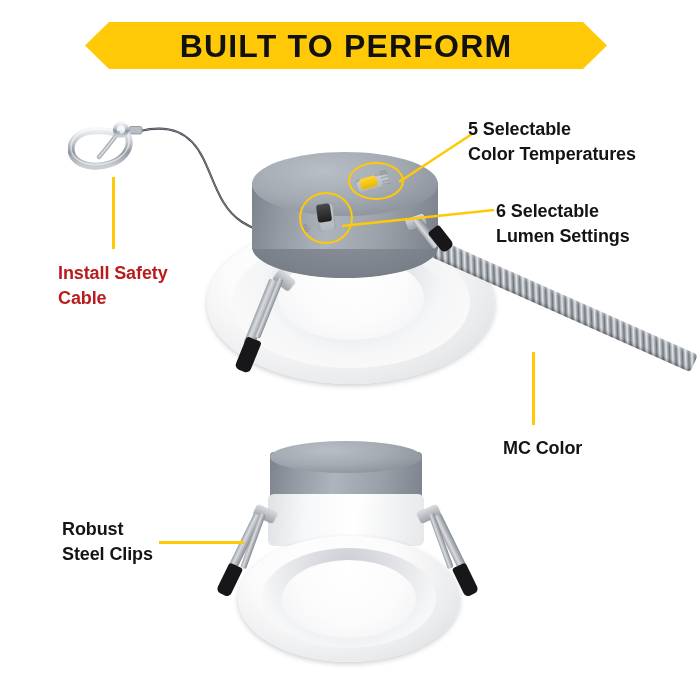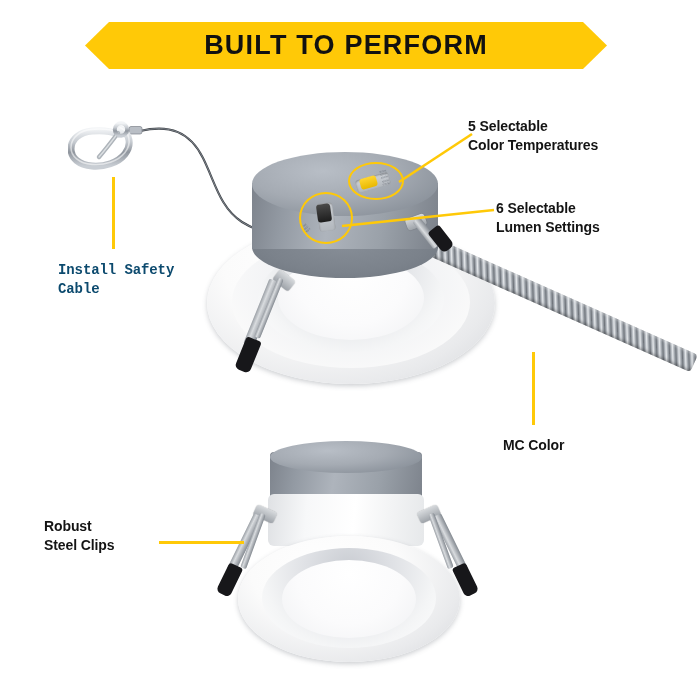--- a/index.html
+++ b/index.html
@@ -12,29 +12,29 @@
   #stage { position:relative; width:700px; height:700px; background:#fff; }
 
   
   .banner {
     position:absolute; left:85px; top:22px; width:522px; height:47px;
     background:var(--accent);
     clip-path:polygon(24px 0, 498px 0, 522px 50%, 498px 100%, 24px 100%, 0 50%);
     display:flex; align-items:center; justify-content:center;
   }
   .banner-text {
-    font-size:27px; font-weight:bold; letter-spacing:1.2px;
+    font-size:32px; font-weight:bold; letter-spacing:1.2px;
     color:#111111; line-height:1; white-space:nowrap;
     font-family:"Liberation Sans", sans-serif;
     text-align:center;
   }
 
   
   .callout {
-    position:absolute; font-size:14px; font-weight:bold;
+    position:absolute; font-size:18px; font-weight:bold;
     color:#141414; line-height:1.38; white-space:pre-line;
     letter-spacing:-0.1px;
   }
   .lead { position:absolute; background:var(--accent); }
 
   
   .art { position:absolute; }
 
   
   .ring-outer {
@@ -197,21 +197,21 @@
   <div class="lead" style="left: 112px; top: 177px; width: 2.6px; height: 72px; background: rgb(255, 201, 7);"></div>
 
   <div class="lead" style="left: 532px; top: 352px; width: 2.6px; height: 73px; background: rgb(255, 201, 7);"></div>
 
   <div class="callout" style="left: 468px; top: 117px; color: rgb(20, 20, 20);">5 Selectable
 Color Temperatures</div>
 
   <div class="callout" style="left: 496px; top: 199px; color: rgb(20, 20, 20);">6 Selectable
 Lumen Settings</div>
 
-  <div class="callout" style="left: 58px; top: 261px; color: #0c4a6e; font-family: Liberation Mono, monospace;">Install Safety
+  <div class="callout" style="left: 58px; top: 261px; color: #b91c1c;">Install Safety
 Cable</div>
 
   <div class="callout" style="left: 503px; top: 436px; color: rgb(20, 20, 20);">MC Color</div>
 
   <div>
 
     <div class="art can-body" style="left:270px; top:452px; width:152px; height:66px; border-radius:4px;"></div>
     <div class="art can-top" style="left:270px; top:441px; width:152px; height:32px;"></div>
 
     <div class="art" style="left:268px; top:494px; width:156px; height:52px; border-radius:6px;
@@ -227,16 +227,16 @@
     <div class="art clip-tip" style="left:222px; top:564px; width:15px; height:32px; transform:rotate(26deg);"></div>
 
     <div class="art clip-hinge" style="left:418px; top:508px; width:22px; height:12px; transform:rotate(-24deg);"></div>
     <div class="art clip-arm" style="left:446px; top:512px; width:9px; height:62px; transform:rotate(-26deg);"></div>
     <div class="art clip-arm" style="left:438px; top:512px; width:6px; height:58px; transform:rotate(-20deg);"></div>
     <div class="art clip-tip" style="left:458px; top:564px; width:15px; height:32px; transform:rotate(-26deg);"></div>
   </div>
 
   <div class="lead" style="left: 159px; top: 541px; width: 85px; height: 2.6px; background: rgb(255, 201, 7);"></div>
 
-  <div class="callout" style="left: 44px; top: 517px; color: rgb(20, 20, 20);">Robust
+  <div class="callout" style="left: 62px; top: 517px; color: rgb(20, 20, 20);">Robust
 Steel Clips</div>
 
 </div>
 
 </body></html>

